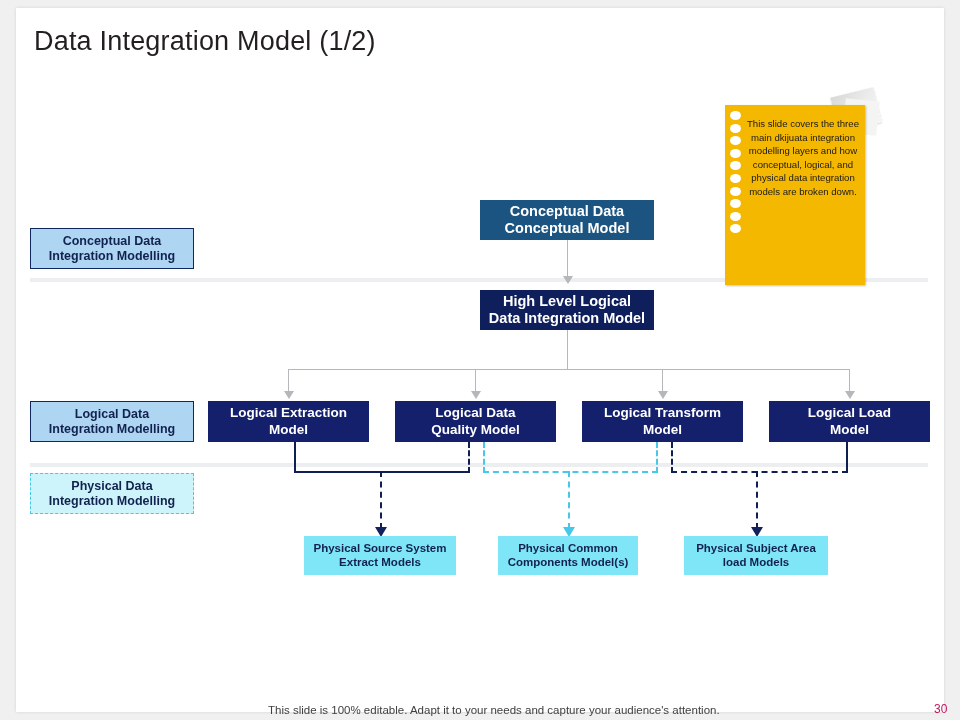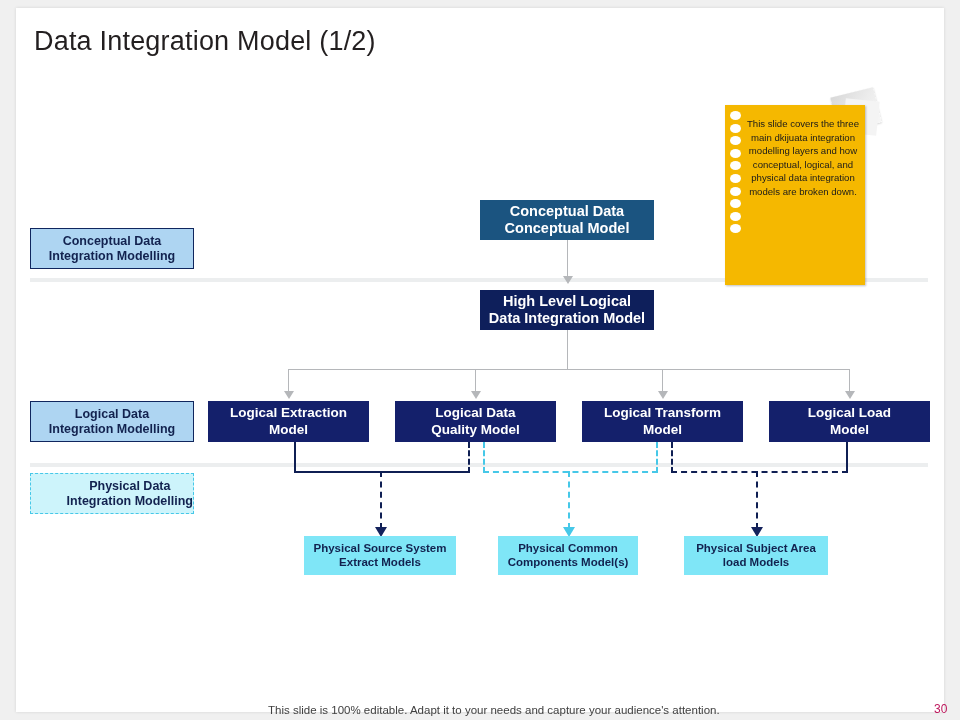--- a/index.html
+++ b/index.html
@@ -206,21 +206,21 @@
     </div>
   </div>
 
   <div class="box lbl-blue" style="left:14px;top:393px;width:164px;height:41px;">
     <div>
       <span>Logical Data</span>
       <span>Integration Modelling</span>
     </div>
   </div>
 
-  <div class="box lbl-cyan" style="left:14px;top:465px;width:164px;height:41px;justify-content:flex-end;">
+  <div class="box lbl-cyan" style="left:14px;top:465px;width:164px;height:41px;">
     <div>
       <span>Physical Data</span>
       <span>Integration Modelling</span>
     </div>
   </div>
 
   <div class="box node-mid" style="left:464px;top:192px;width:174px;height:40px;">
     <div>
       <span>Conceptual Data</span>
       <span>Conceptual Model</span>

